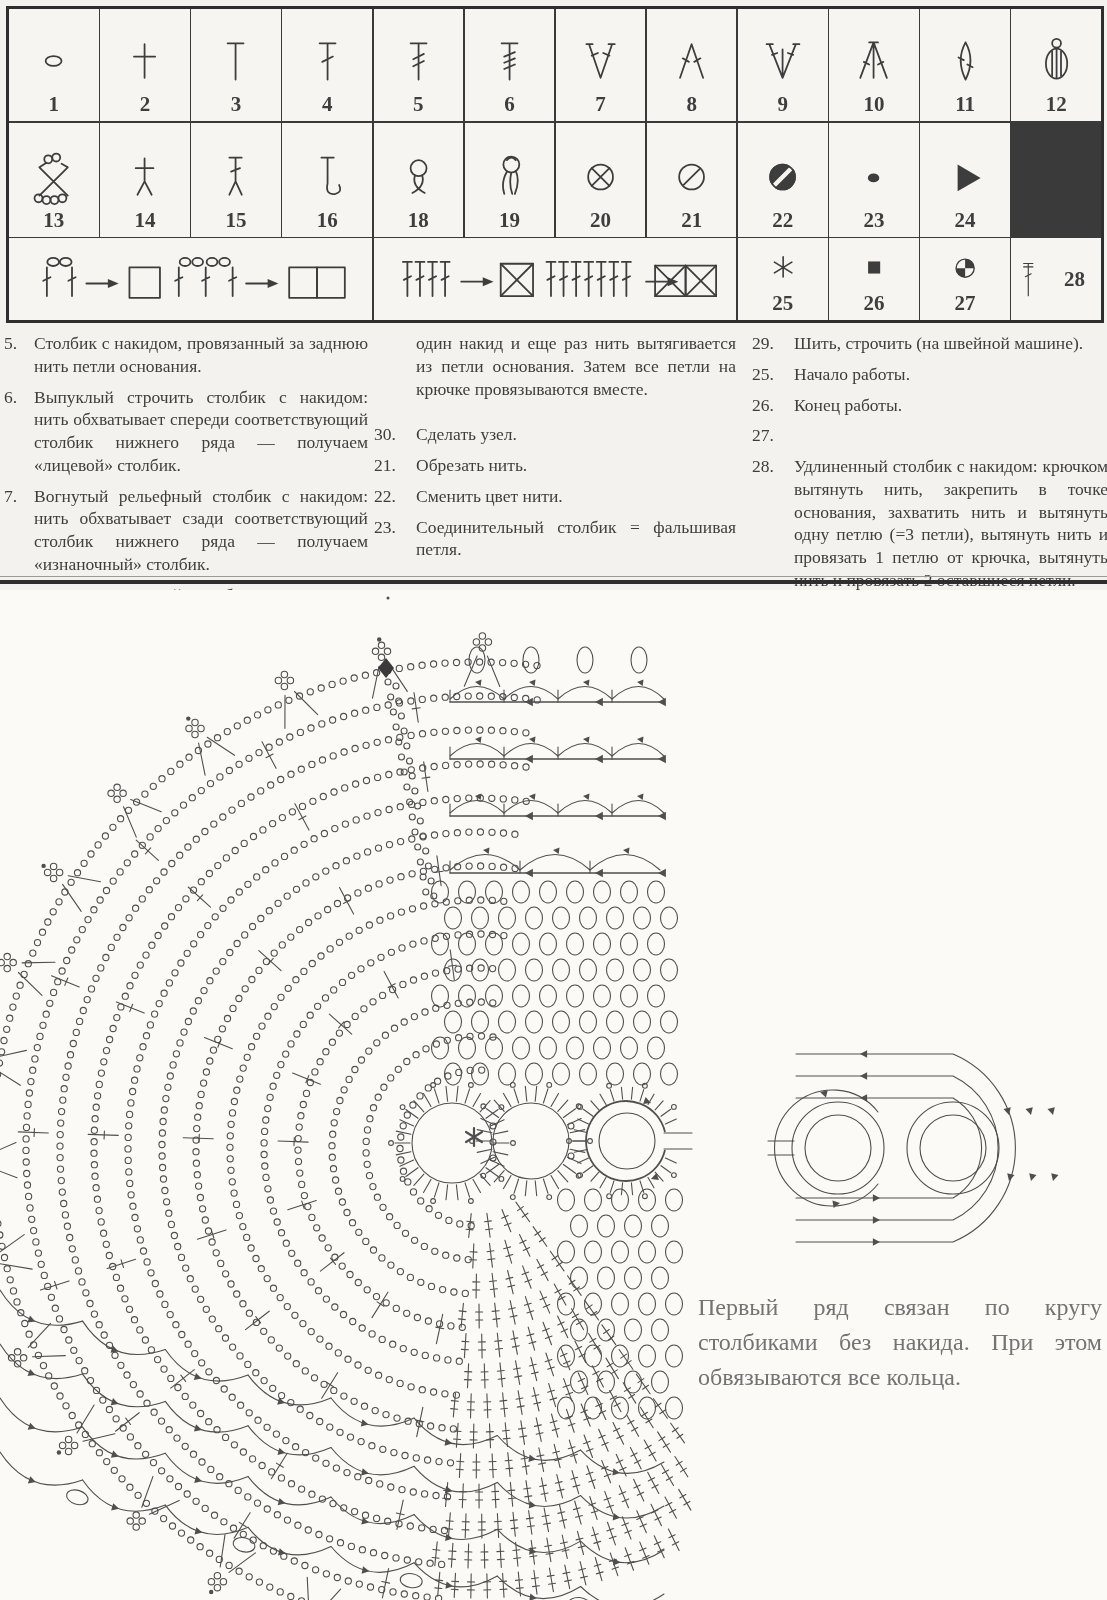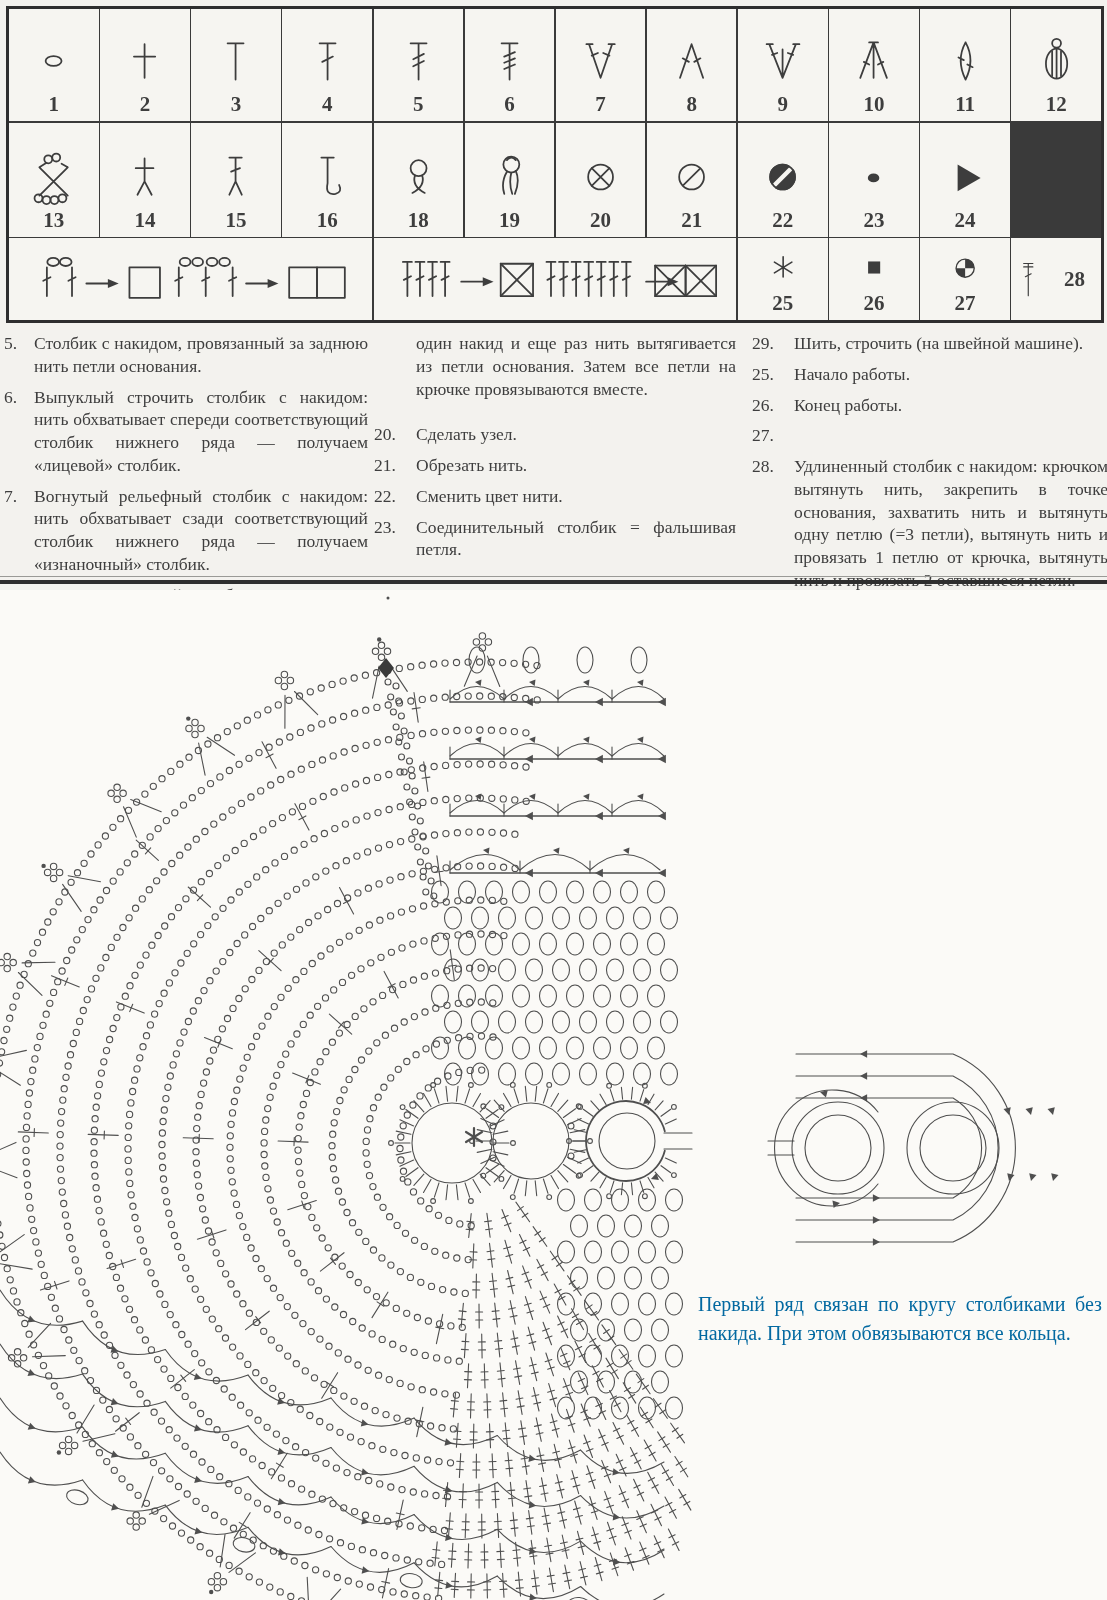--- a/index.html
+++ b/index.html
@@ -24,22 +24,22 @@
   .item .n{flex:none;}
   .item .t{flex:1;text-align:justify;}
   .intro{text-align:justify;margin-bottom:23px;}
   .it{font-style:italic;}
   
   .rule-thin{position:absolute;left:0;width:1107px;height:1px;background:#9a9a96;}
   .rule-thick{position:absolute;left:0;width:1107px;height:4px;background:#2e2e2e;}
   
   #diagram-bg{position:absolute;left:0;top:590px;width:1107px;height:1010px;background:#fbfaf7;}
   #doily{position:absolute;left:0;top:590px;width:1107px;height:1010px;}
-  #caption{position:absolute;left:698px;top:1290px;width:404px;font-size:20px;line-height:1.45;
-           text-align:justify;color:#0369a1;}
+  #caption{position:absolute;left:698px;top:1290px;width:404px;font-size:24px;line-height:1.45;
+           text-align:justify;color:#737373;}
 </style>
 </head>
 <body>
 
 <div id="page">
   <div id="legend">
       <div class="cell">
         <svg class="sym" viewBox="0 0 60 70">
           <ellipse cx="30" cy="35" rx="9" ry="5.5"></ellipse>
         </svg>
@@ -278,21 +278,21 @@
         <div class="t">Вогнутый рельефный столбик с накидом: нить обхватывает сзади соответствующий столбик нижнего ряда — получаем «изнаночный» столбик.</div>
       </div>
       <div class="item">
         <div class="n" style="width:30px">8.</div>
         <div class="t">Элемент «пышный столбик»: накид, нить вытягивается из петли основания, еще</div>
       </div>
     </div>
   <div class="txtcol" id="col2" style="left:374px;width:362px;">
       <div class="intro" style="padding-left: 42px;">один накид и еще раз нить вытягивается из петли основания. Затем все петли на крючке провязываются вместе.</div>
       <div class="item">
-        <div class="n" style="width:42px">20.</div>
+        <div class="n" style="width:42px">30.</div>
         <div class="t">Сделать узел.</div>
       </div>
       <div class="item">
         <div class="n" style="width:42px">21.</div>
         <div class="t">Обрезать нить.</div>
       </div>
       <div class="item">
         <div class="n" style="width:42px">22.</div>
         <div class="t">Сменить цвет нити.</div>
       </div>

